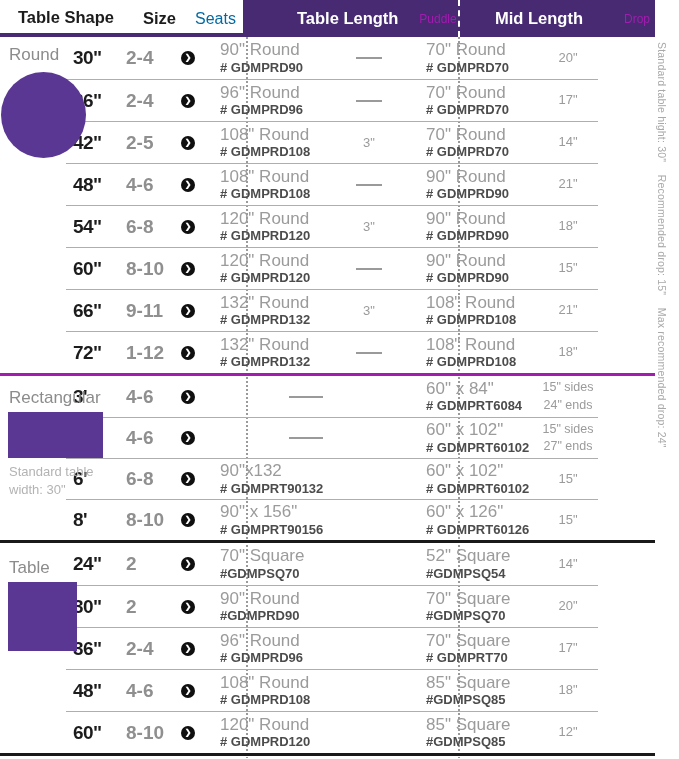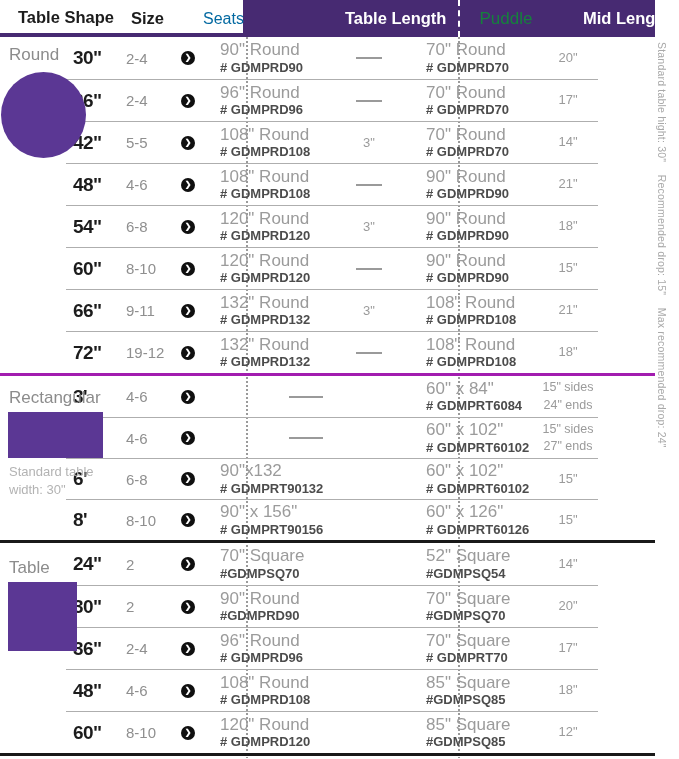--- a/index.html
+++ b/index.html
@@ -5,50 +5,50 @@
   html,body{margin:0;padding:0;background:#fff;}
   .sheet{position:relative;width:679px;height:758px;overflow:hidden;background:#fff;
          font-family:"Liberation Sans",sans-serif;-webkit-font-smoothing:antialiased;}
   :root{--purple:#472a72;--shape-purple:#5b3794;}
 
   
   .hdr{position:relative;height:37px;}
   .purple-band{position:absolute;left:243px;top:0;width:412px;height:37px;background:var(--purple);}
   .purple-underline{position:absolute;left:0;top:33px;width:243px;height:4px;background:var(--purple);}
   .h-shape{position:absolute;left:18px;top:0;line-height:35px;font-size:16.5px;font-weight:bold;color:#1c1c1c;}
-  .hdr-grid{position:absolute;left:0;top:0;height:37px;margin-left:123px;display:grid;
-            grid-template-columns:55px 47px 40px 127px 68px 135px 60px;align-items:center;width:532px;gap:20px;}
+  .hdr-grid{position:absolute;left:12px;top:0;height:37px;margin-left:123px;display:grid;
+            grid-template-columns:55px 47px 40px 127px 68px 135px 60px;align-items:center;width:532px;}
   .hdr-grid span{display:block;}
   .h-size{font-size:16.5px;font-weight:bold;color:#1c1c1c;padding-left:8px;}
   .h-seats{font-size:16px;color:#0369a1;padding-left:5px;}
   .h-floor,.h-mid{font-size:16.5px;font-weight:bold;color:#fff;}
   .h-floor{padding-left:20px;}
   .h-mid{padding-left:23px;}
-  .h-puddle,.h-drop{font-size:17px;color:#15803d;text-align:center;}
+  .h-puddle,.h-drop{font-size:12px;color:#a21caf;text-align:center;}
 
   
   .dotted-line{position:absolute;width:0;border-left:2px dotted #9a9a9a;z-index:0;}
   .line-a{left:246px;top:37px;height:722px;}
   .line-b{left:458px;top:37px;height:722px;}
   .dash-header{position:absolute;left:458px;top:0;height:37px;width:0;border-left:2px dashed #ffffff;z-index:3;}
 
   
   #sections{position:relative;z-index:1;}
   .section{position:relative;width:655px;}
   .section--rectangular{border-top:3px solid #a21caf;border-bottom:3px solid #191919;}
   .section--square{border-bottom:3px solid #191919;}
   .row{display:grid;grid-template-columns:55px 47px 40px 127px 68px 135px 60px;
        align-items:center;margin-left:66px;width:532px;box-sizing:border-box;}
   .section--round .row{height:42px;}
   .section--rectangular .row{height:41px;}
   .section--square .row{height:42px;}
   .row + .row{border-top:1px solid #aeaeae;}
 
   .c-size{font-weight:bold;font-size:19px;color:#1c1c1c;padding-left:7px;letter-spacing:-0.5px;white-space:nowrap;}
-  .c-seats{font-size:15px;color:#8f8f8f;padding-left:5px;white-space:nowrap;}
+  .c-seats{font-size:19px;color:#8f8f8f;padding-left:5px;white-space:nowrap;font-weight:bold;}
   .c-arrow{display:flex;justify-content:center;}
   .arrow-badge{width:14px;height:14px;border-radius:50%;background:#0f0f0f;color:#fff;font-size:8px;
                display:flex;align-items:center;justify-content:center;font-weight:bold;line-height:1;}
   .c-dim{display:flex;flex-direction:column;justify-content:center;}
   .c-floor{padding-left:12px;}
   .c-mid{padding-left:23px;}
   .c-dim .main{font-size:17px;color:#9b9b9b;line-height:1.15;white-space:nowrap;}
   .c-dim .code{font-size:13px;color:#4c4c4c;font-weight:bold;line-height:1.25;white-space:nowrap;}
   .c-puddle{display:flex;justify-content:center;align-items:center;color:#9b9b9b;font-size:13px;}
   .c-widedash{grid-column:4 / 6;display:flex;justify-content:center;align-items:center;}
@@ -141,21 +141,21 @@
           <div class="c-dim c-mid">
             <div class="main">70" Round</div>
             <div class="code"># GDMPRD70</div>
           </div>
           <div class="c-drop">
             <div>17"</div>
           </div>
         </div>
         <div class="row">
           <div class="c-size">42''</div>
-          <div class="c-seats">5-5</div>
+          <div class="c-seats">2-5</div>
           <div class="c-arrow">
             <span class="arrow-badge">❯</span>
           </div>
           <div class="c-dim c-floor">
             <div class="main">108" Round</div>
             <div class="code"># GDMPRD108</div>
           </div>
           <div class="c-puddle">3"</div>
           <div class="c-dim c-mid">
             <div class="main">70" Round</div>
@@ -240,21 +240,21 @@
           <div class="c-dim c-mid">
             <div class="main">108" Round</div>
             <div class="code"># GDMPRD108</div>
           </div>
           <div class="c-drop">
             <div>21"</div>
           </div>
         </div>
         <div class="row">
           <div class="c-size">72''</div>
-          <div class="c-seats">19-12</div>
+          <div class="c-seats">1-12</div>
           <div class="c-arrow">
             <span class="arrow-badge">❯</span>
           </div>
           <div class="c-dim c-floor">
             <div class="main">132" Round</div>
             <div class="code"># GDMPRD132</div>
           </div>
           <div class="c-puddle">
             <span class="dash dash-sm"></span>
           </div>

